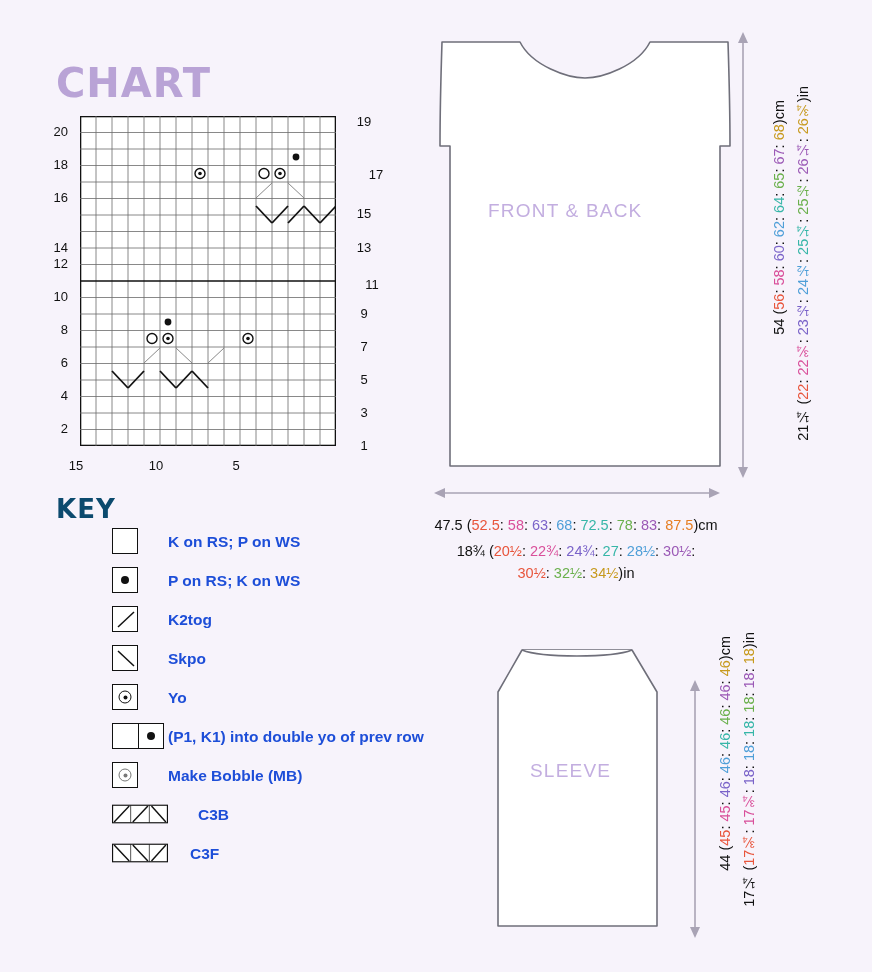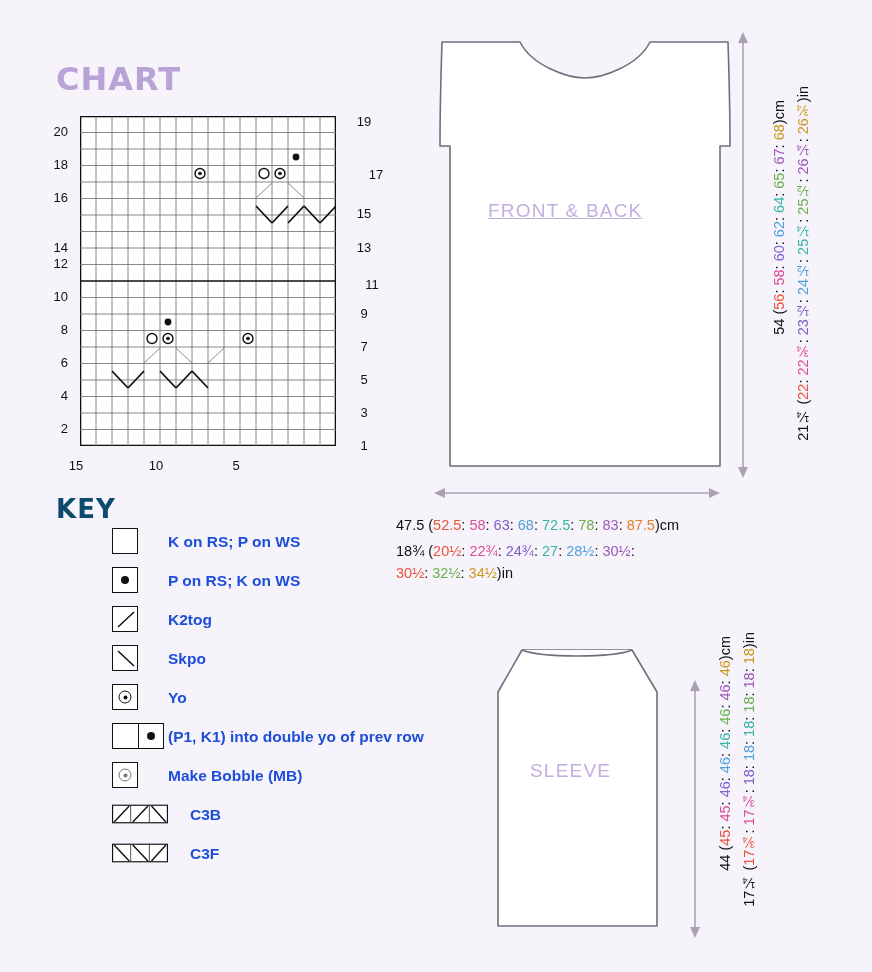--- a/index.html
+++ b/index.html
@@ -9,21 +9,21 @@
     font-family:"Liberation Sans", sans-serif;
     color:#2b2b2b;
     position:relative;
     overflow:hidden;
   }
   .wrap{position:absolute;inset:0;}
 
   
   .chart-title{
     position:absolute;left:56px;top:60px;
-    font-size:32px;font-weight:bold;letter-spacing:1px;
+    font-size:40px;font-weight:bold;letter-spacing:1px;
     color:#b9a3d6;
     font-family:"DejaVu Sans", sans-serif;
   }
   .key-title{
     position:absolute;left:56px;top:494px;
     font-size:26px;font-weight:bold;letter-spacing:1px;
     color:#0c4a6e;
     font-family:"DejaVu Sans", sans-serif;
   }
 
@@ -51,21 +51,21 @@
   .ring .inner{width:4px;height:4px;background:#111;border-radius:50%;position:absolute;left:50%;top:50%;transform:translate(-50%,-50%);}
 
   
   .garment-label{
     position:absolute;font-size:19px;letter-spacing:1.2px;color:#c3aee0;
     font-family:"Liberation Sans", sans-serif;
   }
 
   
   .meas{font-size:14.5px;font-family:"Liberation Sans", sans-serif;}
-  .meas-h{position:absolute;text-align:left;line-height:22px;}
+  .meas-h{position:absolute;text-align:center;line-height:22px;}
   .vert{
     position:absolute;
     writing-mode:vertical-rl;
     text-orientation:mixed;
     transform:rotate(180deg);
     white-space:nowrap;
     font-size:14.5px;
     line-height:18px;
   }
   .c0{color:#111;} .c1{color:#e8553c;} .c2{color:#d94f9a;} .c3{color:#7a63c9;}
@@ -269,21 +269,21 @@
       <div class="key-sym">
         <svg width="78" height="26" viewBox="0 0 78 26" style="display:block">
           <rect x="0.8" y="0.8" width="76.4" height="24.4" fill="#fff" stroke="#111" stroke-width="1.6"></rect>
           <line x1="26" y1="1" x2="26" y2="25" stroke="#111" stroke-width="1"></line>
           <line x1="52" y1="1" x2="52" y2="25" stroke="#111" stroke-width="1"></line>
           <line x1="3" y1="24" x2="24" y2="2" stroke="#111" stroke-width="2"></line>
           <line x1="29" y1="24" x2="50" y2="2" stroke="#111" stroke-width="2"></line>
           <line x1="55" y1="2" x2="75" y2="24" stroke="#111" stroke-width="2"></line>
         </svg>
       </div>
-      <div class="key-label" style="margin-left:22px;">C3B</div>
+      <div class="key-label" style="margin-left:30px;">C3B</div>
     </div>
 
     <div class="key-row">
       <div class="key-sym">
         <svg width="78" height="26" viewBox="0 0 78 26" style="display:block">
           <rect x="0.8" y="0.8" width="76.4" height="24.4" fill="#fff" stroke="#111" stroke-width="1.6"></rect>
           <line x1="26" y1="1" x2="26" y2="25" stroke="#111" stroke-width="1"></line>
           <line x1="52" y1="1" x2="52" y2="25" stroke="#111" stroke-width="1"></line>
           <line x1="3" y1="2" x2="24" y2="24" stroke="#111" stroke-width="2"></line>
           <line x1="29" y1="2" x2="50" y2="24" stroke="#111" stroke-width="2"></line>
@@ -292,21 +292,21 @@
       </div>
       <div class="key-label" style="margin-left:22px;">C3F</div>
     </div>
   </div>
 
   <svg style="position:absolute;left:420px;top:26px;" width="330" height="460" viewBox="0 0 330 460">
     <path d="M 22 16 L 100 16 C 112 40 148 52 165 52 C 182 52 218 40 230 16 L 308 16
              C 308 16 310 78 310 120 L 300 120 L 300 440 L 30 440 L 30 120 L 20 120
              C 20 78 22 16 22 16 Z" fill="#ffffff" stroke="#6f6f7a" stroke-width="1.6" stroke-linejoin="round"></path>
   </svg>
-  <div class="garment-label" style="left:488px;top:200px;text-decoration:underline;">FRONT &amp; BACK</div>
+  <div class="garment-label" style="left:488px;top:200px;">FRONT &amp; BACK</div>
 
   <svg style="position:absolute;left:730px;top:30px;" width="26" height="450">
     <line x1="13" y1="10" x2="13" y2="440" stroke="#a9a3b5" stroke-width="1.6"></line>
     <polygon points="13,2 8,13 18,13" fill="#a9a3b5"></polygon>
     <polygon points="13,448 8,437 18,437" fill="#a9a3b5"></polygon>
   </svg>
 
   <svg style="position:absolute;left:432px;top:482px;" width="290" height="22">
     <line x1="10" y1="11" x2="280" y2="11" stroke="#a9a3b5" stroke-width="1.6"></line>
     <polygon points="2,11 13,6 13,16" fill="#a9a3b5"></polygon>

